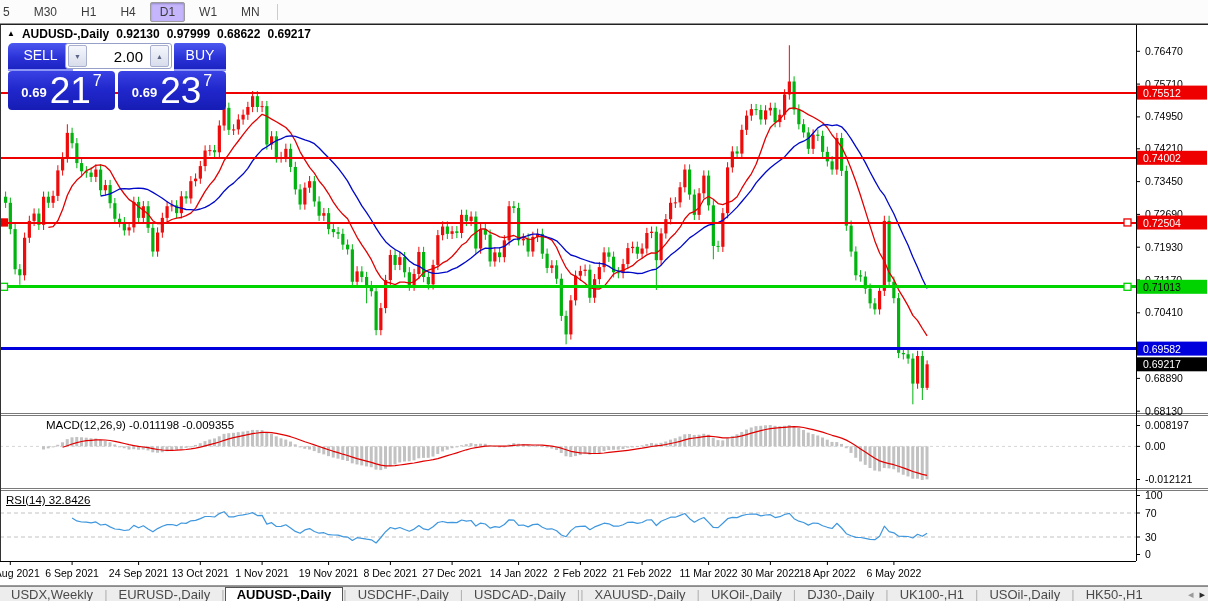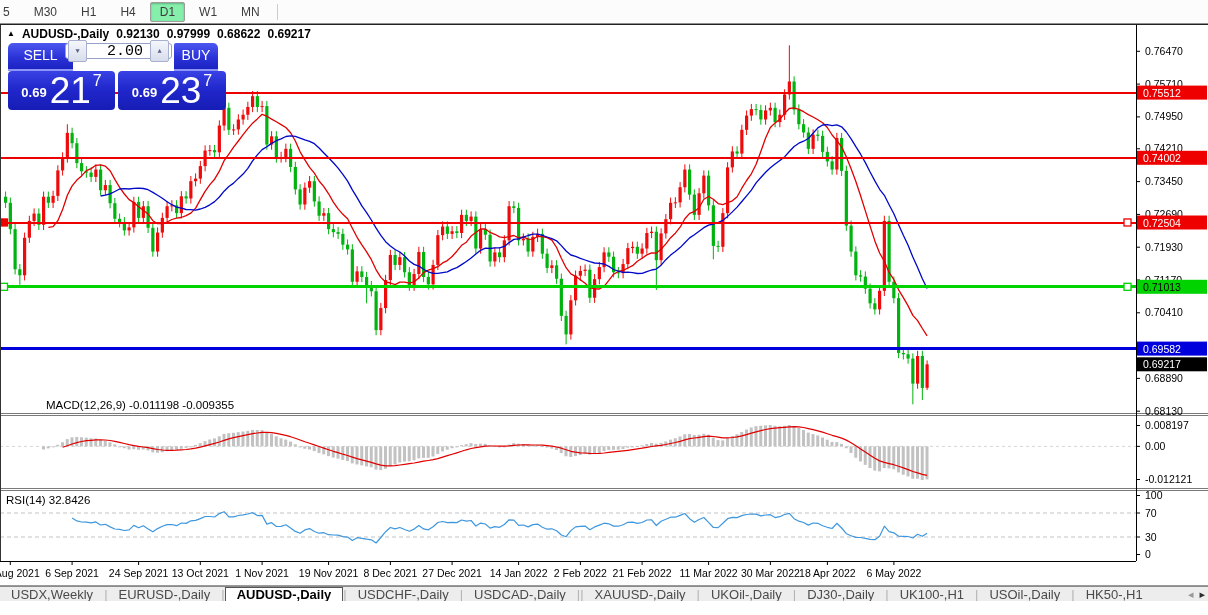--- a/index.html
+++ b/index.html
@@ -1,39 +1,39 @@
 <!DOCTYPE html>
 <html><head>
 <meta charset="utf-8">
 <style>
   html,body{margin:0;padding:0;width:1208px;height:615px;overflow:hidden;background:#fff;
     font-family:"Liberation Sans",sans-serif;}
   
   .toolbar{height:23px;background:#fcfcfc;border-bottom:1px solid #8f8f8f;display:flex;align-items:center;}
   .tb-btn{font-size:12px;color:#3c3c3c;padding:2px 9px;margin:0 2px;border:1px solid transparent;border-radius:2px;white-space:nowrap;}
   .tb-btn.first{margin-left:-7px;}
-  .tb-btn.active{background:#86efac;border-color:#9d9d9d;box-shadow:inset 0 1px 2px rgba(0,0,0,.25);}
+  .tb-btn.active{background:#c4b5fd;border-color:#9d9d9d;box-shadow:inset 0 1px 2px rgba(0,0,0,.25);}
   .tb-sep{width:1px;height:16px;background:#cccccc;margin:0 5px;}
   
   #chart-region{position:relative;width:1208px;height:561px;border-top:1px solid #222;}
   #chart-svg{position:absolute;left:0;top:0;}
   .chart-title{position:absolute;left:7px;top:2px;font-size:12px;font-weight:bold;color:#000;
     display:flex;align-items:center;gap:7px;white-space:nowrap;}
   .chart-title .tri{font-size:8px;transform:translateY(-1px);}
   .ind-label{position:absolute;left:6px;font-size:11.5px;color:#000;white-space:nowrap;}
-  .ind-label.macd{top:374px;padding-left:40px;}
-  .ind-label.rsi{top:469px;}
+  .ind-label.macd{top:394px;padding-left:40px;}
+  .ind-label.rsi{top:469px;text-decoration:underline;}
   
   .trade-panel{position:absolute;left:8px;top:18px;width:218px;height:67px;user-select:none;}
   .tp-btn{position:absolute;top:0;height:26px;color:#fff;font-size:14px;text-align:center;line-height:25px;
     background:linear-gradient(#4d58f0,#2b33d8 55%,#1c23c2);border-bottom:2px solid #8d95f7;}
   .tp-btn.sell{left:0;width:65px;border-radius:5px 2px 0 0;}
-  .tp-btn.buy{left:166px;width:44px;border-radius:2px 5px 0 0;}
-  .spread{position:absolute;left:57px;top:0;width:107px;height:16px;background:#fff;border:1px solid #97a0c8;
-    border-radius:3px;display:flex;align-items:center;box-sizing:border-box;font-family:Liberation Mono, monospace;}
+  .tp-btn.buy{left:166px;width:52px;border-radius:2px 5px 0 0;}
+  .spread{position:absolute;left:57px;top:0;width:107px;height:26px;background:#fff;border:1px solid #97a0c8;
+    border-radius:3px;display:flex;align-items:center;box-sizing:border-box;}
   .sp-btn{width:17px;height:20px;margin:0 2px;background:linear-gradient(#f5f7fc,#d8ddec);border:1px solid #a8b0cd;
     border-radius:2px;font-size:7px;color:#5a6586;display:flex;align-items:center;justify-content:center;}
   .sp-val{flex:1;text-align:right;font-size:15px;color:#000;padding-right:5px;}
   .price-box{position:absolute;top:28px;height:39px;color:#fff;border-radius:4px;
     background:linear-gradient(#3942e4,#2128cd 45%,#161cb4);display:flex;justify-content:center;align-items:flex-start;}
   .price-box.sell-box{left:0;width:107px;}
   .price-box.buy-box{left:110px;width:108px;}
   .pp-small{font-size:13px;font-weight:bold;align-self:flex-end;margin:0 3px 10px 0;}
   .pp-big{font-size:37px;line-height:39px;}
   .pp-sup{font-size:16px;margin:1px 0 0 2px;}

